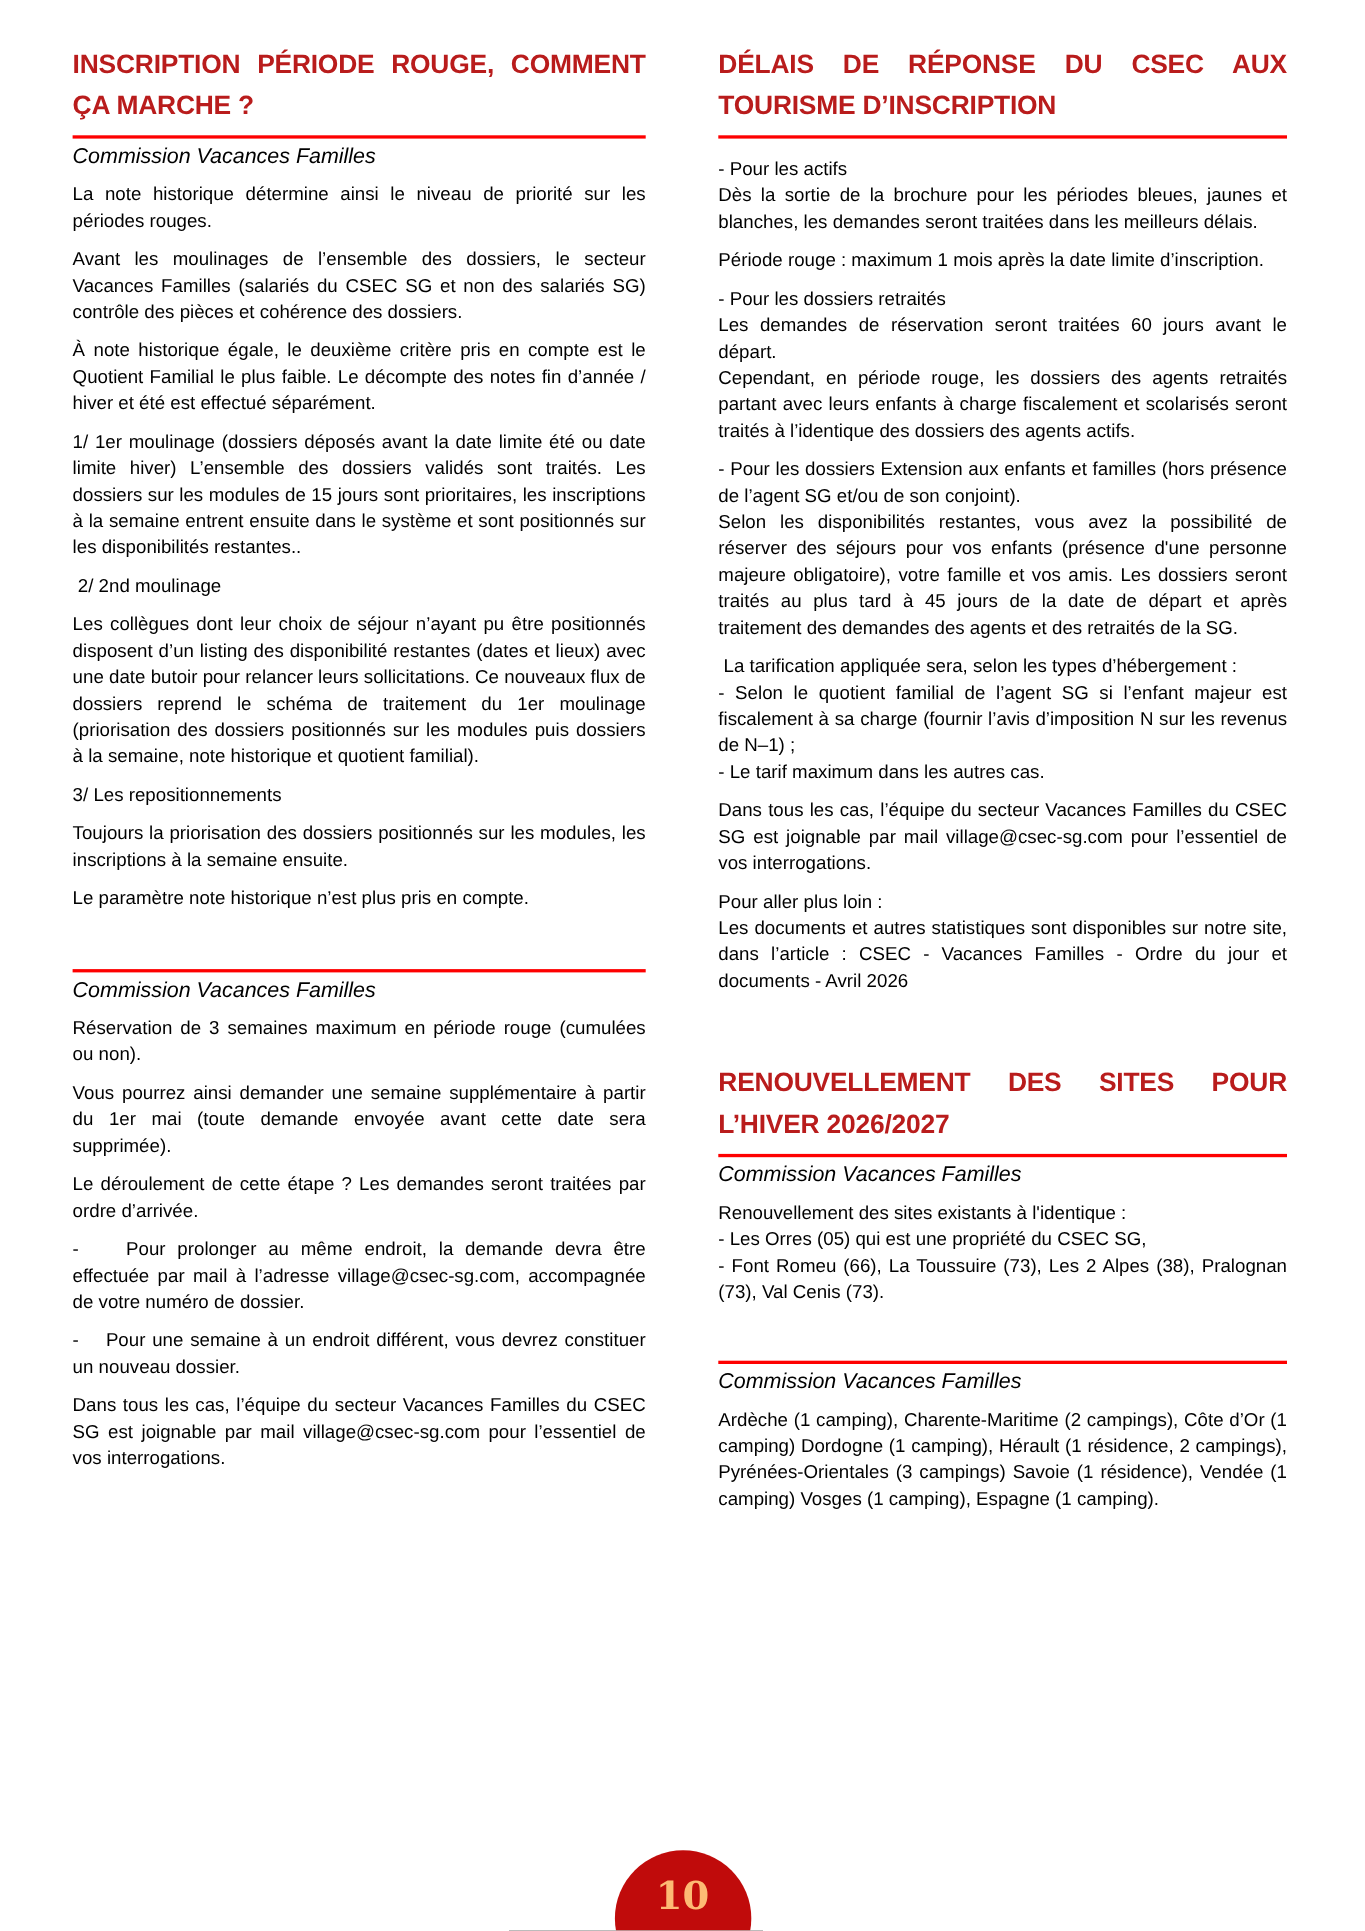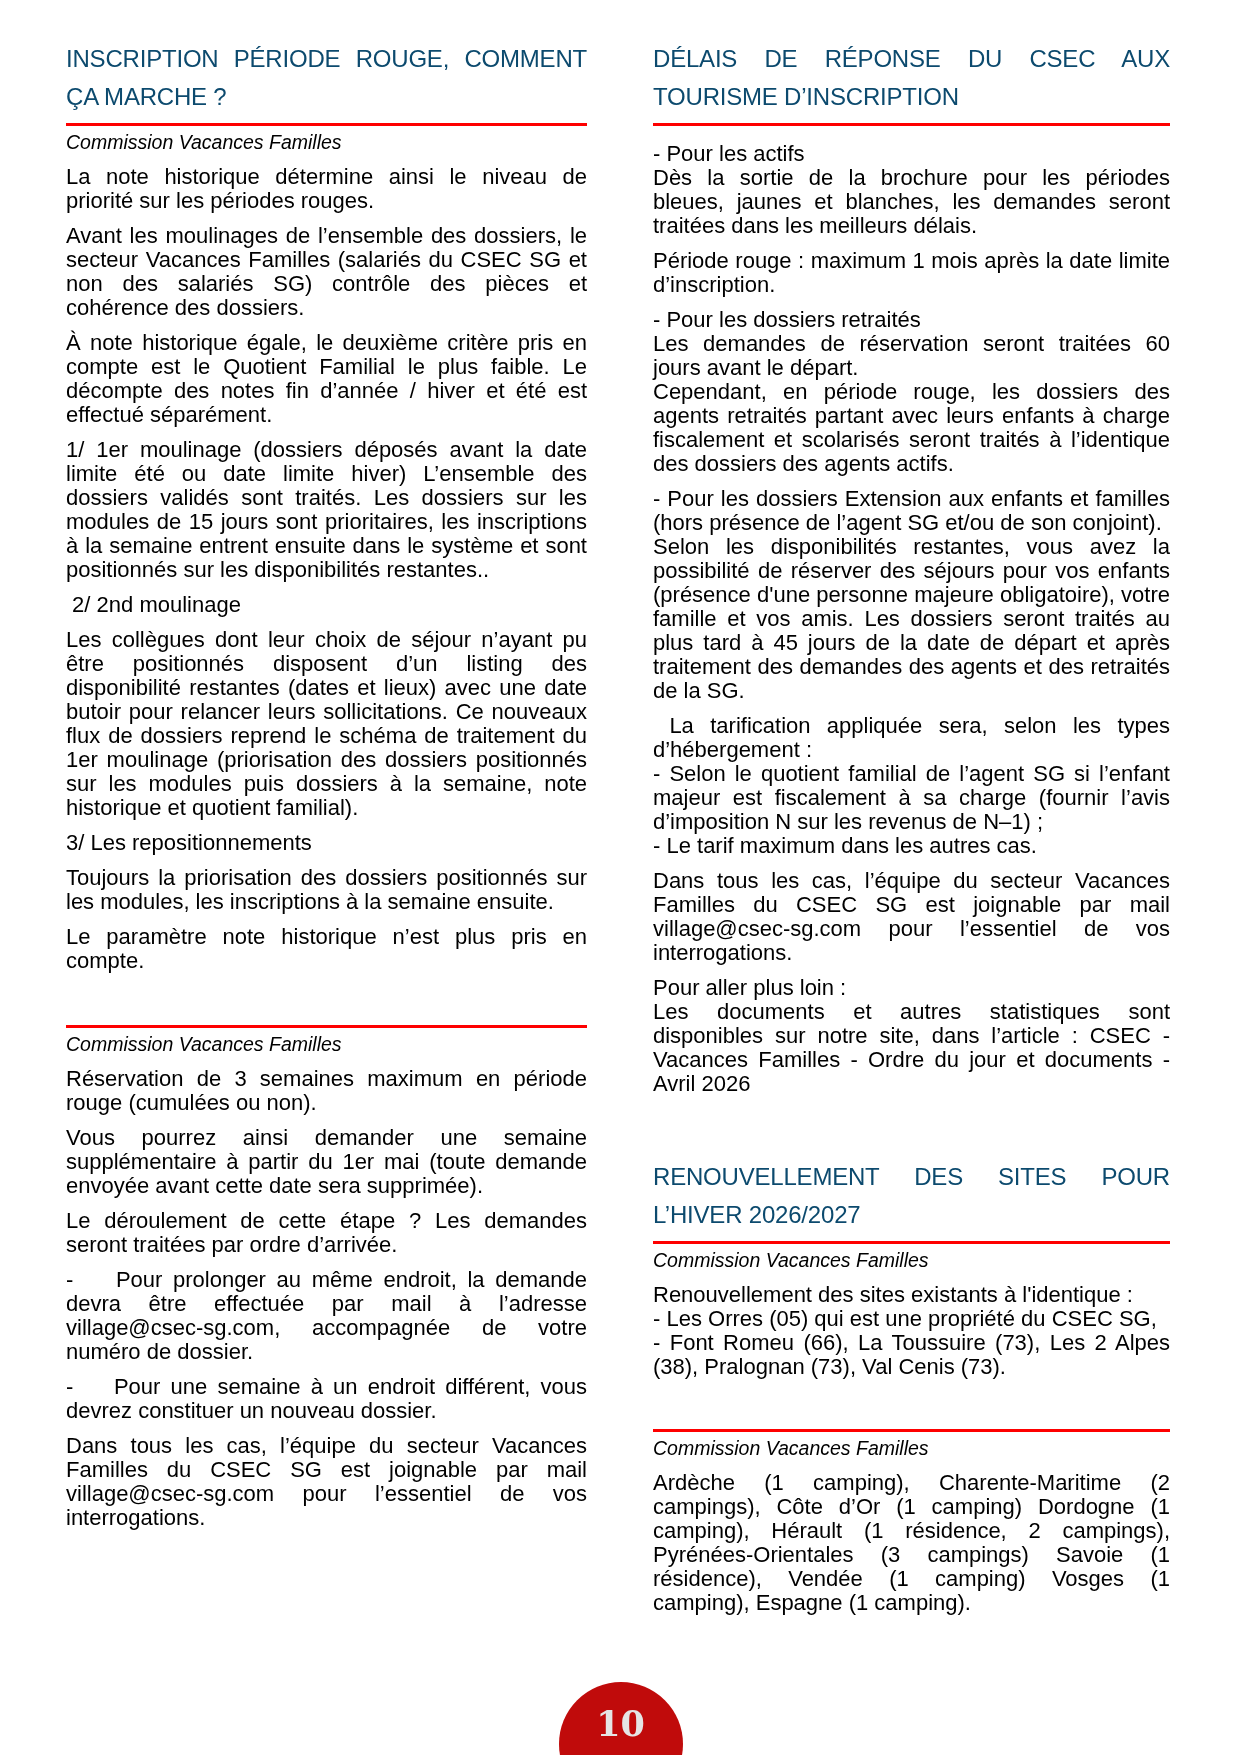--- a/index.html
+++ b/index.html
@@ -15,40 +15,40 @@
   .columns {
     position:absolute; left:66px; top:40px;
     display:flex; gap:66px;
   }
   .col-left  { width:521px; }
   .col-right { width:517px; }
 
   .sec-title {
     margin:0;
     font-size:24px;
-    font-weight:normal;
+    font-weight:bold;
     line-height:38px;
     letter-spacing:-0.2px;
     text-align:justify;
-    color:#0c4a6e;
+    color:#b91c1c;
   }
   .red-rule {
     height:3px;
     background:#fe0000;
     margin-top:7px;
   }
   .sec-subtitle {
     font-style:italic;
     font-size:19.5px;
     line-height:24px;
     margin-top:4px;
   }
   .para {
     margin:11px 0 0 0;
-    font-size:22px;
+    font-size:17px;
     line-height:24px;
     text-align:justify;
     white-space:pre-line;
   }
   .sec { margin:0; }
   .sec.gap-left2  { margin-top:52px; }
   .sec.gap-right2 { margin-top:62px; }
   .sec.gap-right3 { margin-top:50px; }
   .no-sub .para:first-of-type { margin-top:16px; }
 
@@ -57,21 +57,21 @@
     left:50%; bottom:-51px;
     transform:translateX(-50%);
     width:124px; height:124px;
     border-radius:50%;
     background:#c00b0b;
     text-align:center;
   }
   .page-num {
     display:inline-block;
     margin-top:23px;
-    color:#e5e5e5;
+    color:#fdba74;
     font-family:"DejaVu Serif", serif;
     font-weight:bold;
     font-size:35px;
     line-height:38px;
   }
 </style>
 </head>
 <body>
 
 <div class="page">

